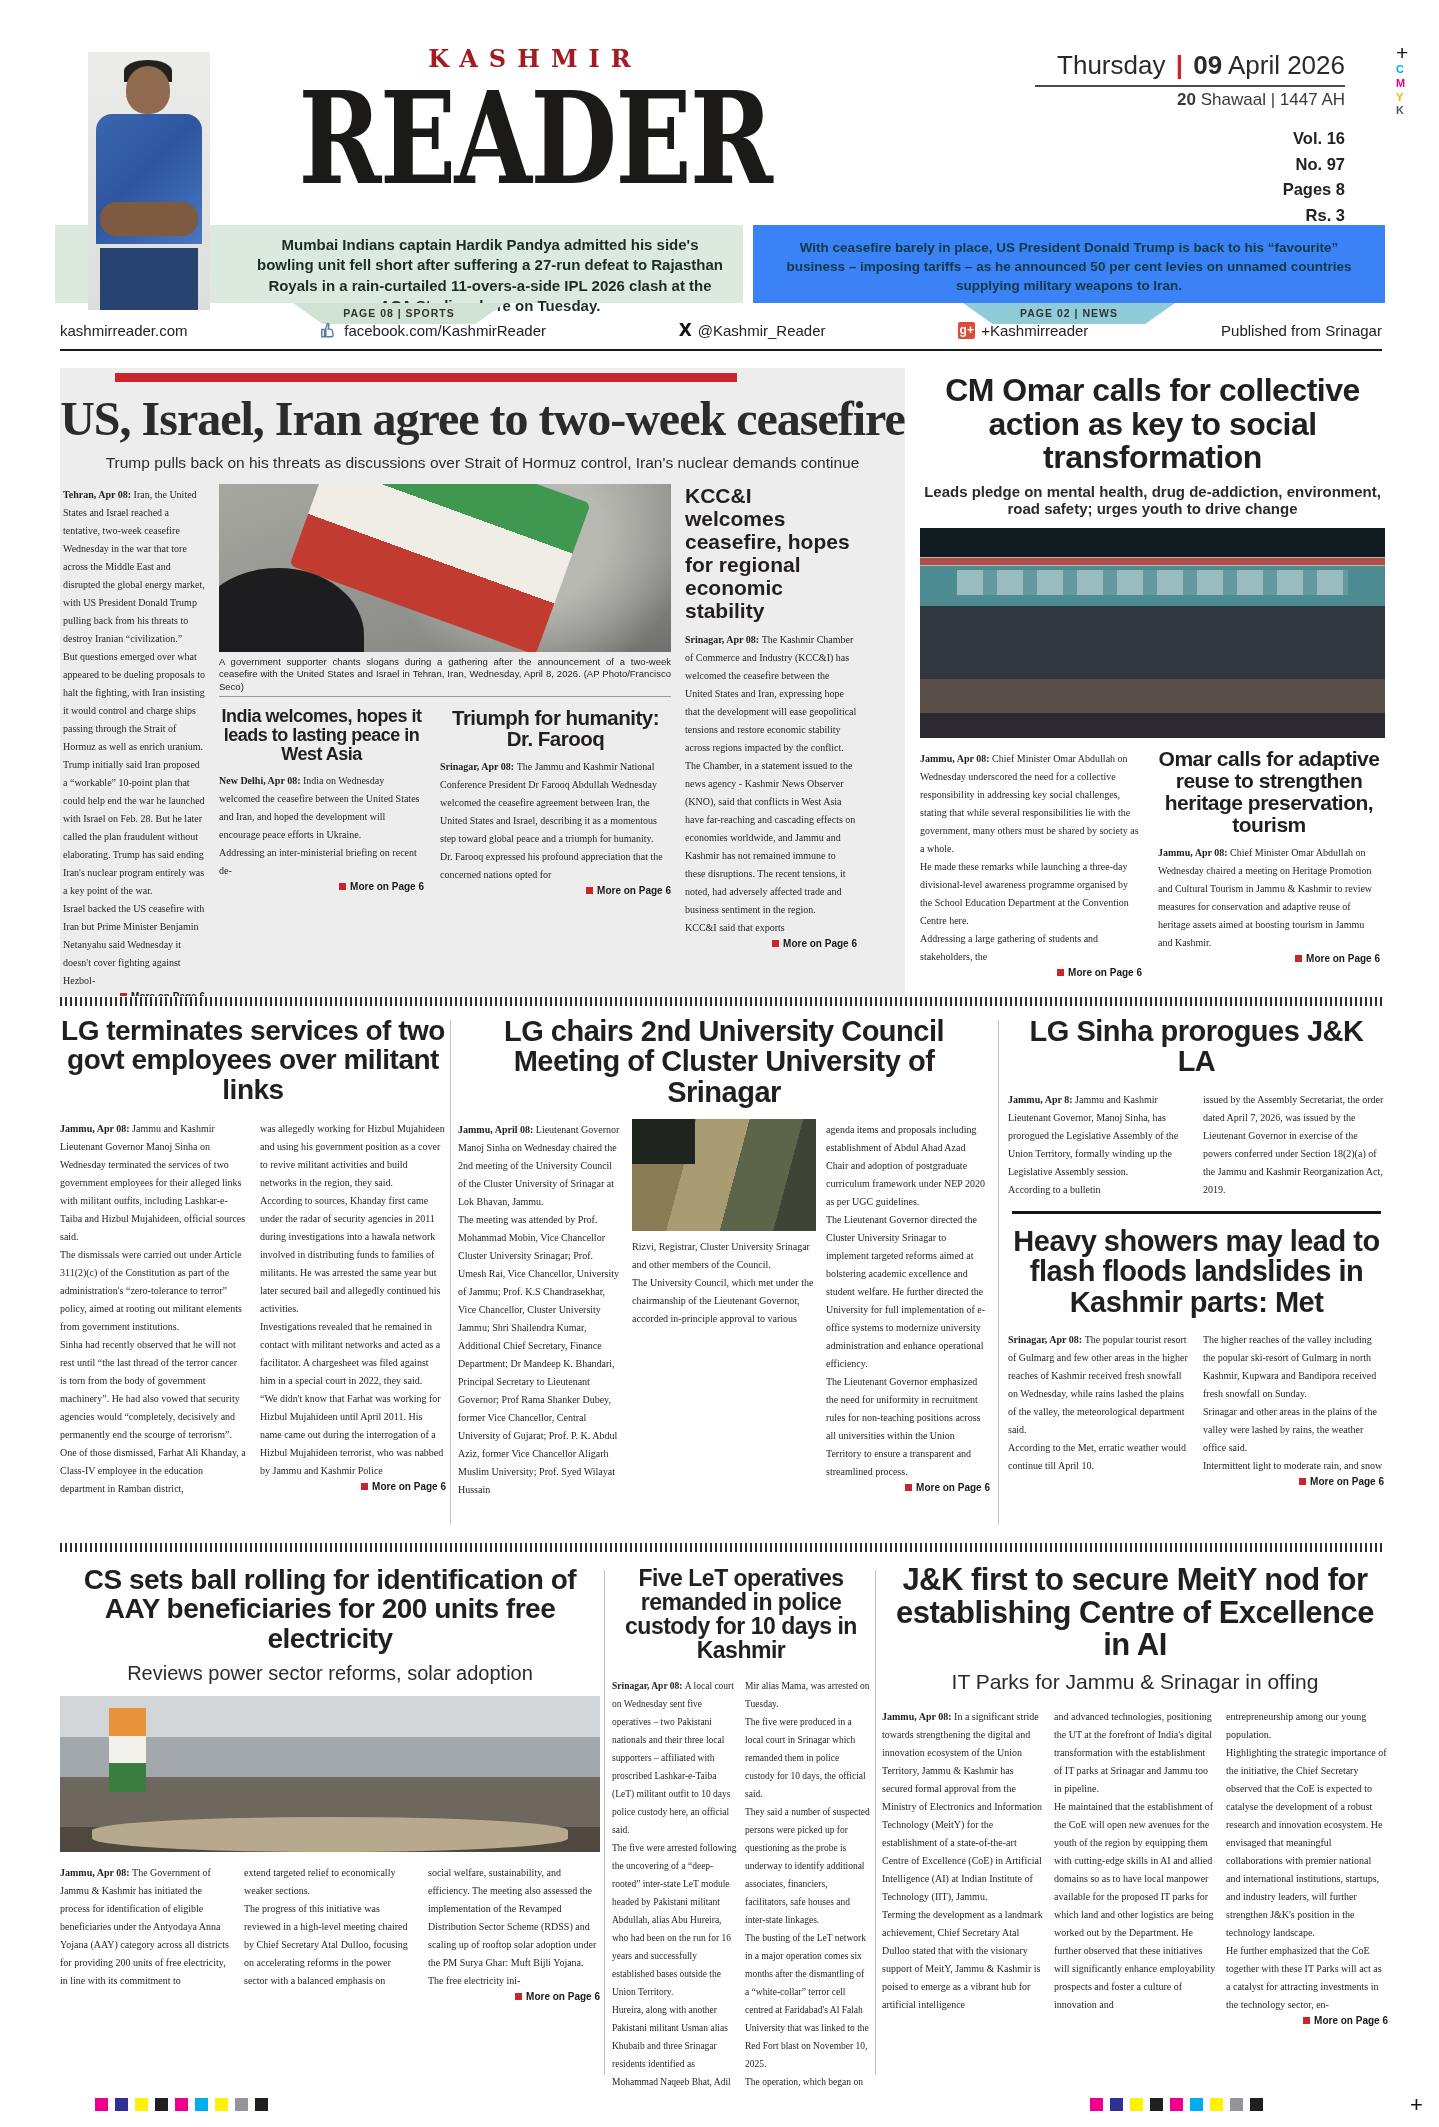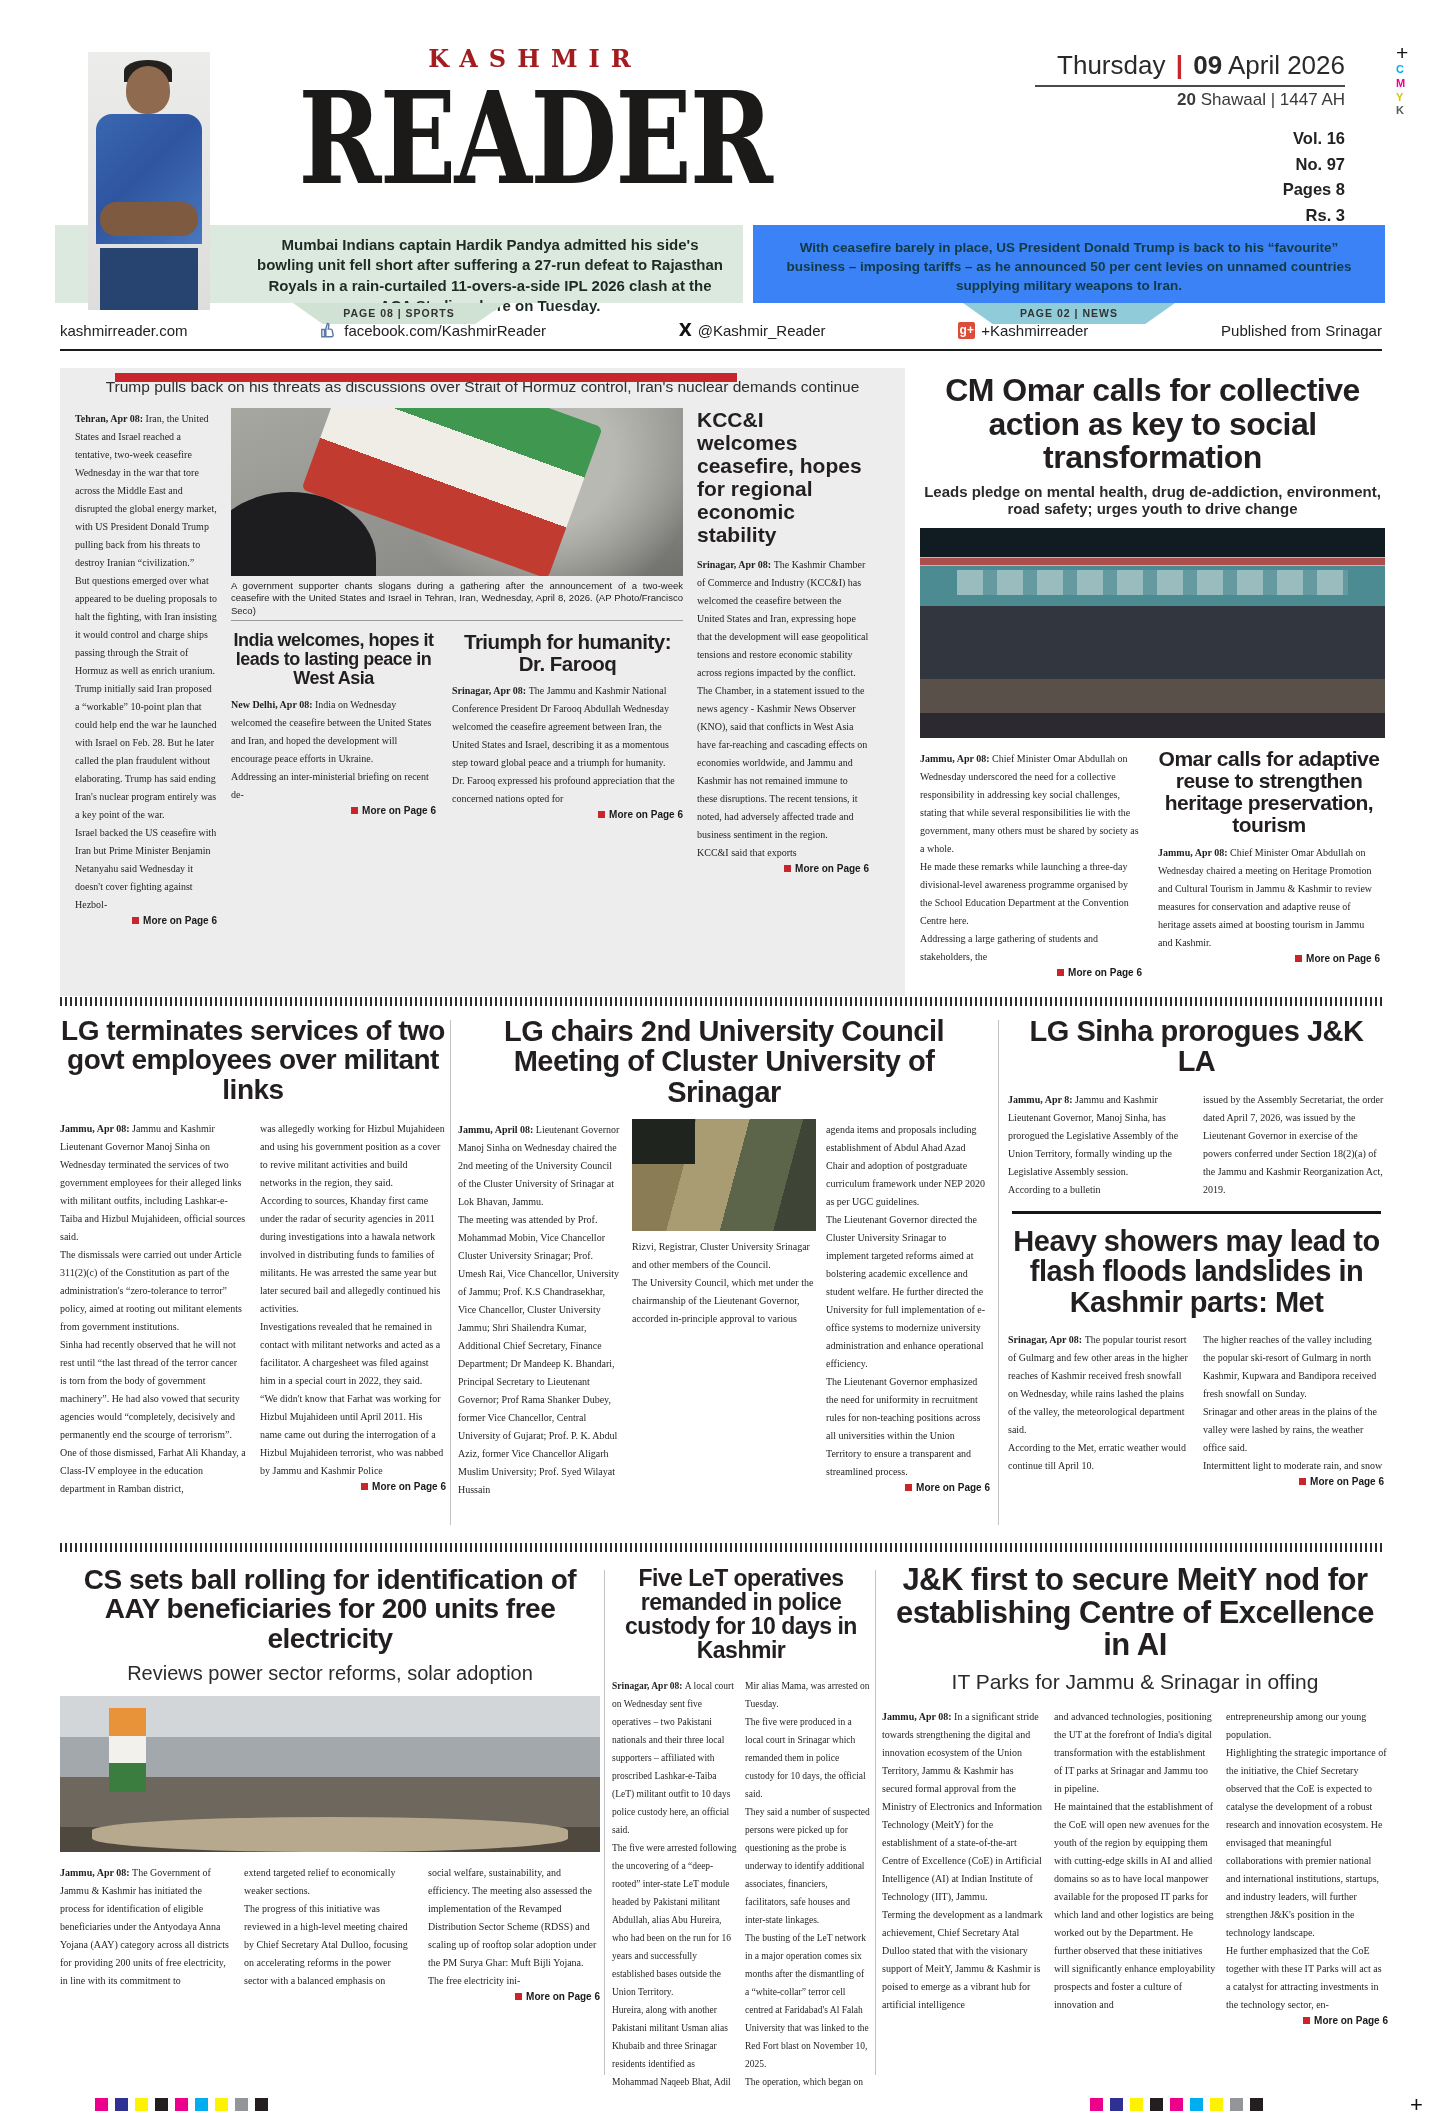--- a/index.html
+++ b/index.html
@@ -70,21 +70,21 @@
   .vrule { width:1px; background:#c2c2c2; }
   .hdiv { height:9px; background-image:repeating-linear-gradient(90deg,#2e2e2e 0 2px,transparent 2px 5px); }
   .solid-div { border-top:3px solid #151515; }
 
   
   .lead-block { left:60px; top:368px; width:845px; height:628px; background:#ededed; }
   .redbar { position:absolute; left:55px; top:5px; width:622px; height:9px; background:#c9252c; }
   .lead-hl { font-family:"Liberation Serif",serif; font-weight:700; font-size:48px; line-height:1.04;
              text-align:center; color:#2b2b2b; margin-top:26px; letter-spacing:-1px; }
   .lead-sub { font-family:"Liberation Sans",sans-serif; font-size:15.5px; text-align:center; color:#2e2e2e; margin-top:10px; }
-  .lead-cols { display:flex; gap:14px; padding:0 15px; margin-top:12px; height:460px; }
+  .lead-cols { display:flex; gap:14px; padding:0 3px; margin-top:12px; height:460px; }
   .lcol1 { width:142px; }
   .lcolc { width:452px; }
   .lcol3 { width:172px; }
   .kcci-hl { font-family:"Liberation Sans",sans-serif; font-weight:700; font-size:21px; line-height:1.1;
              color:#231f20; text-align:left; margin-bottom:7px; }
   .leadphoto { width:452px; height:168px; background:#9c9c98; }
   .leadphoto .bg { position:absolute; inset:0; background:
       radial-gradient(circle at 70% 30%, #b9b9b4 0 20%, transparent 45%),
       linear-gradient(160deg,#a7a7a2,#8c8c88 70%,#6f6f6b); }
   .leadphoto .flag { position:absolute; left:20%; top:-18%; width:58%; height:96%; transform:rotate(20deg);
@@ -229,20 +229,21 @@
       <span>+Kashmirreader</span>
     </div>
     <div class="soc">
       <span>Published from Srinagar</span>
     </div>
   </div>
   <div class="abs headrule"></div>
 
   <section class="art lead-block">
     <div class="redbar"></div>
+    <h1 class="lead-hl">US, Israel, Iran agree to two-week ceasefire</h1>
     <p class="lead-sub">Trump pulls back on his threats as discussions over Strait of Hormuz control, Iran's nuclear demands continue</p>
     <div class="lead-cols">
       <div class="lcol1">
         <span class="dl">Tehran, Apr 08:</span><span class="tx">Iran, the United States and Israel reached a tentative, two-week ceasefire Wednesday in the war that tore across the Middle East and disrupted the global energy market, with US President Donald Trump pulling back from his threats to destroy Iranian “civilization.”
 But questions emerged over what appeared to be dueling proposals to halt the fighting, with Iran insisting it would control and charge ships passing through the Strait of Hormuz as well as enrich uranium.
 Trump initially said Iran proposed a “workable” 10-point plan that could help end the war he launched with Israel on Feb. 28. But he later called the plan fraudulent without elaborating. Trump has said ending Iran's nuclear program entirely was a key point of the war.
 Israel backed the US ceasefire with Iran but Prime Minister Benjamin Netanyahu said Wednesday it doesn't cover fighting against Hezbol-</span>
         <div class="more">
           <span class="sq"></span>
           <span>More on Page 6</span>

